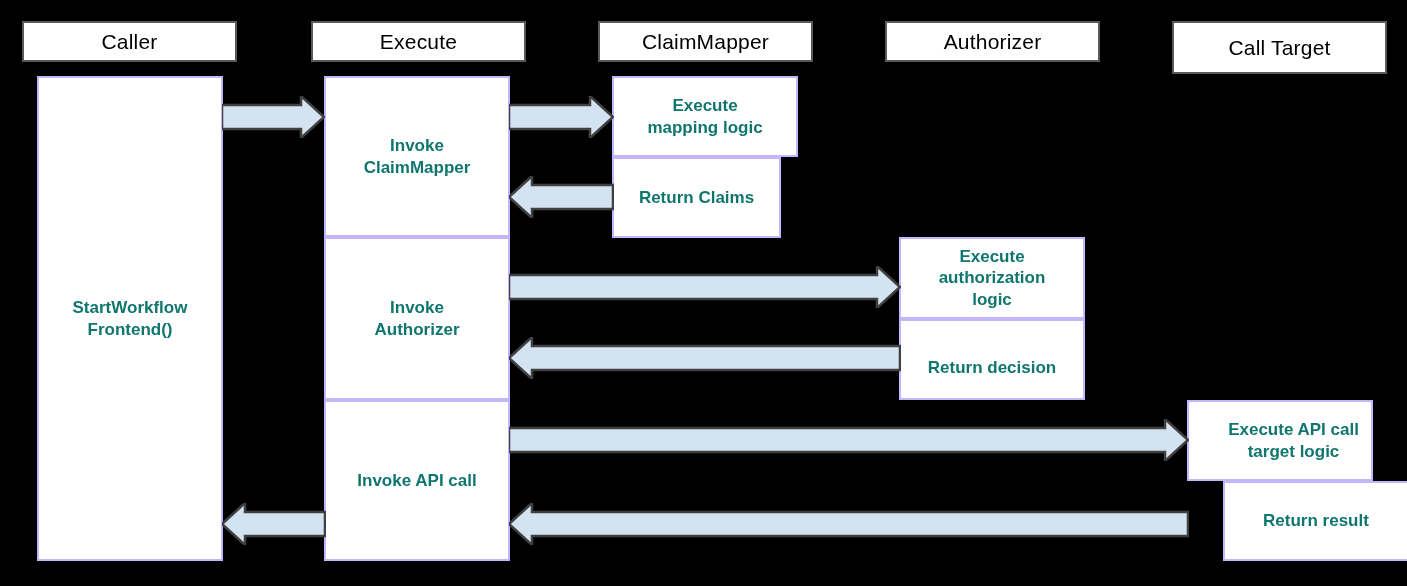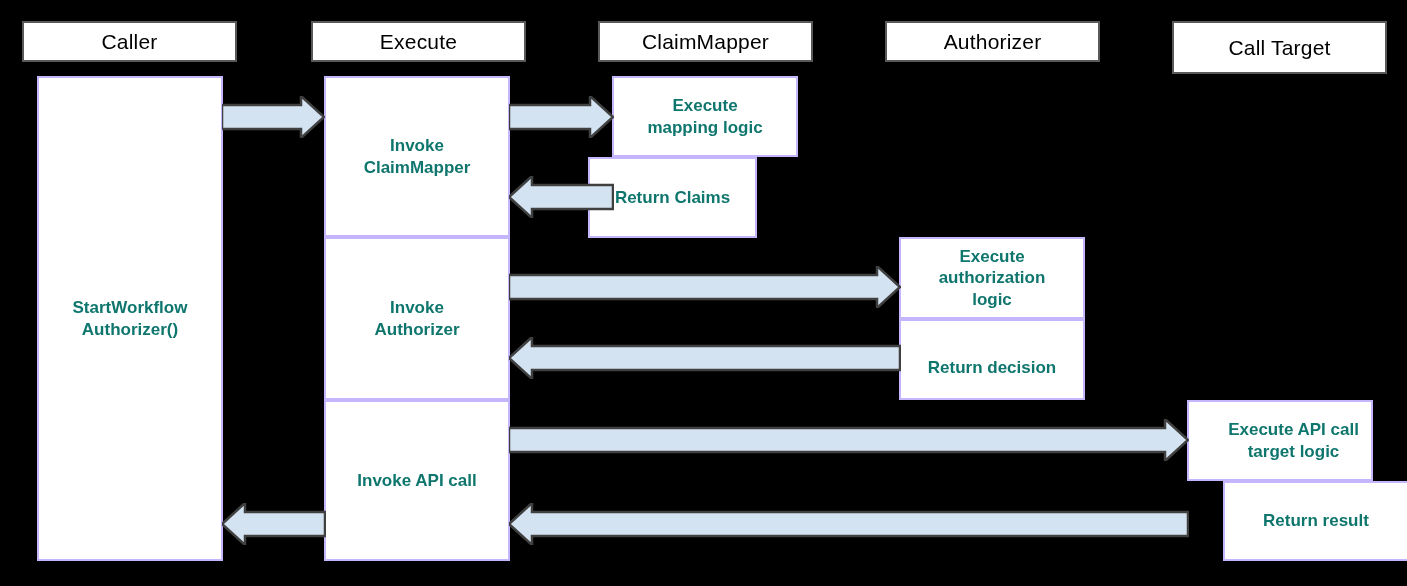--- a/index.html
+++ b/index.html
@@ -70,40 +70,40 @@
   </div>
   <div class="participant" style="left:885px; top:21px; width:215px; height:41px;">
     <span>Authorizer</span>
   </div>
   <div class="participant" style="left:1172px; top:21px; width:215px; height:53px;">
     <span>Call Target</span>
   </div>
 
   <div class="activation" style="left:37px; top:76px; width:186px; height:485px;">
     <span style="white-space:pre-line;">StartWorkflow
-Authorizer()</span>
+Frontend()</span>
   </div>
 
   <div class="activation" style="left:324px; top:76px; width:186px; height:161px;">
     <span style="white-space:pre-line;">Invoke
 ClaimMapper</span>
   </div>
   <div class="activation" style="left:324px; top:237px; width:186px; height:163px;">
     <span style="white-space:pre-line;">Invoke
 Authorizer</span>
   </div>
   <div class="activation" style="left:324px; top:400px; width:186px; height:161px;">
     <span style="white-space:pre-line;">Invoke API call</span>
   </div>
 
   <div class="activation" style="left:612px; top:76px; width:186px; height:81px;">
     <span style="white-space:pre-line;">Execute
 mapping logic</span>
   </div>
-  <div class="activation" style="left:588px; top:157px; width:169px; height:81px;">
+  <div class="activation" style="left:612px; top:157px; width:169px; height:81px;">
     <span style="white-space:pre-line;">Return Claims</span>
   </div>
 
   <div class="activation" style="left:899px; top:237px; width:186px; height:82px;">
     <span style="white-space:pre-line;">Execute
 authorization
 logic</span>
   </div>
   <div class="activation" style="left:899px; top:319px; width:186px; height:81px;">
     <span style="white-space:pre-line;margin-top:16px;">Return decision</span>

